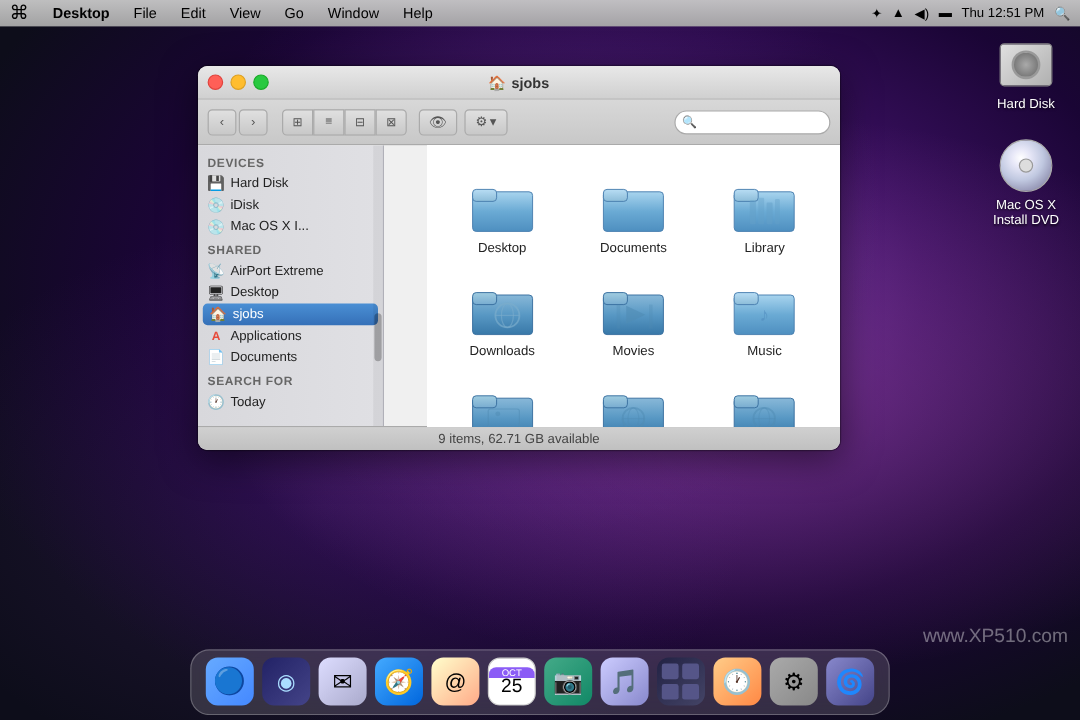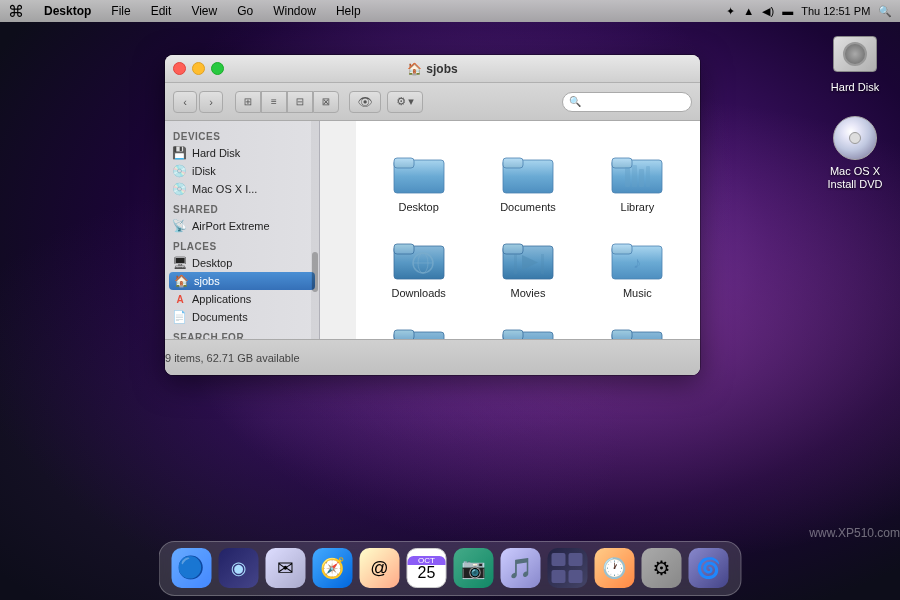--- a/index.html
+++ b/index.html
@@ -420,26 +420,26 @@
     }
 
     .folder-label {
       font-size: 11px;
       color: #222;
       text-align: center;
     }
 
     
     .window-statusbar {
-      height: 36px;
+      height: 20px;
       background: linear-gradient(to bottom, #d0d0d0, #c0c0c0);
       border-top: 1px solid #aaa;
       display: flex;
       align-items: center;
-      justify-content: flex-start;
+      justify-content: center;
       font-size: 11px;
       color: #444;
     }
 
     
     .dock {
       position: absolute;
       bottom: 4px;
       left: 50%;
       transform: translateX(-50%);
@@ -474,22 +474,22 @@
       display: flex;
       align-items: center;
       justify-content: center;
       font-size: 22px;
     }
 
     
     .watermark {
       position: absolute;
       bottom: 60px;
-      right: 0;
-      font-size: 12px;
+      right: 10px;
+      font-size: 16px;
       color: rgba(255,255,255,0.4);
       z-index: 5;
     }
 
     
     .svg-folder {
       width: 52px;
       height: 44px;
     }
   </style>
@@ -590,21 +590,20 @@
 
         <div>
           <div class="sidebar-section-header">SHARED</div>
           <div class="sidebar-item">
             <span class="sidebar-icon">📡</span>
             <span>AirPort Extreme</span>
           </div>
         </div>
 
         <div>
-          <div class="sidebar-section-header">PLACES</div>
           <div class="sidebar-item">
             <span class="sidebar-icon">🖥</span>
             <span>Desktop</span>
           </div>
           <div class="sidebar-item active">
             <span class="sidebar-icon">🏠</span>
             <span>sjobs</span>
           </div>
           <div class="sidebar-item">
             <span class="sidebar-icon" style="color:#e74c3c;font-weight:bold;font-size:10px">A</span>

